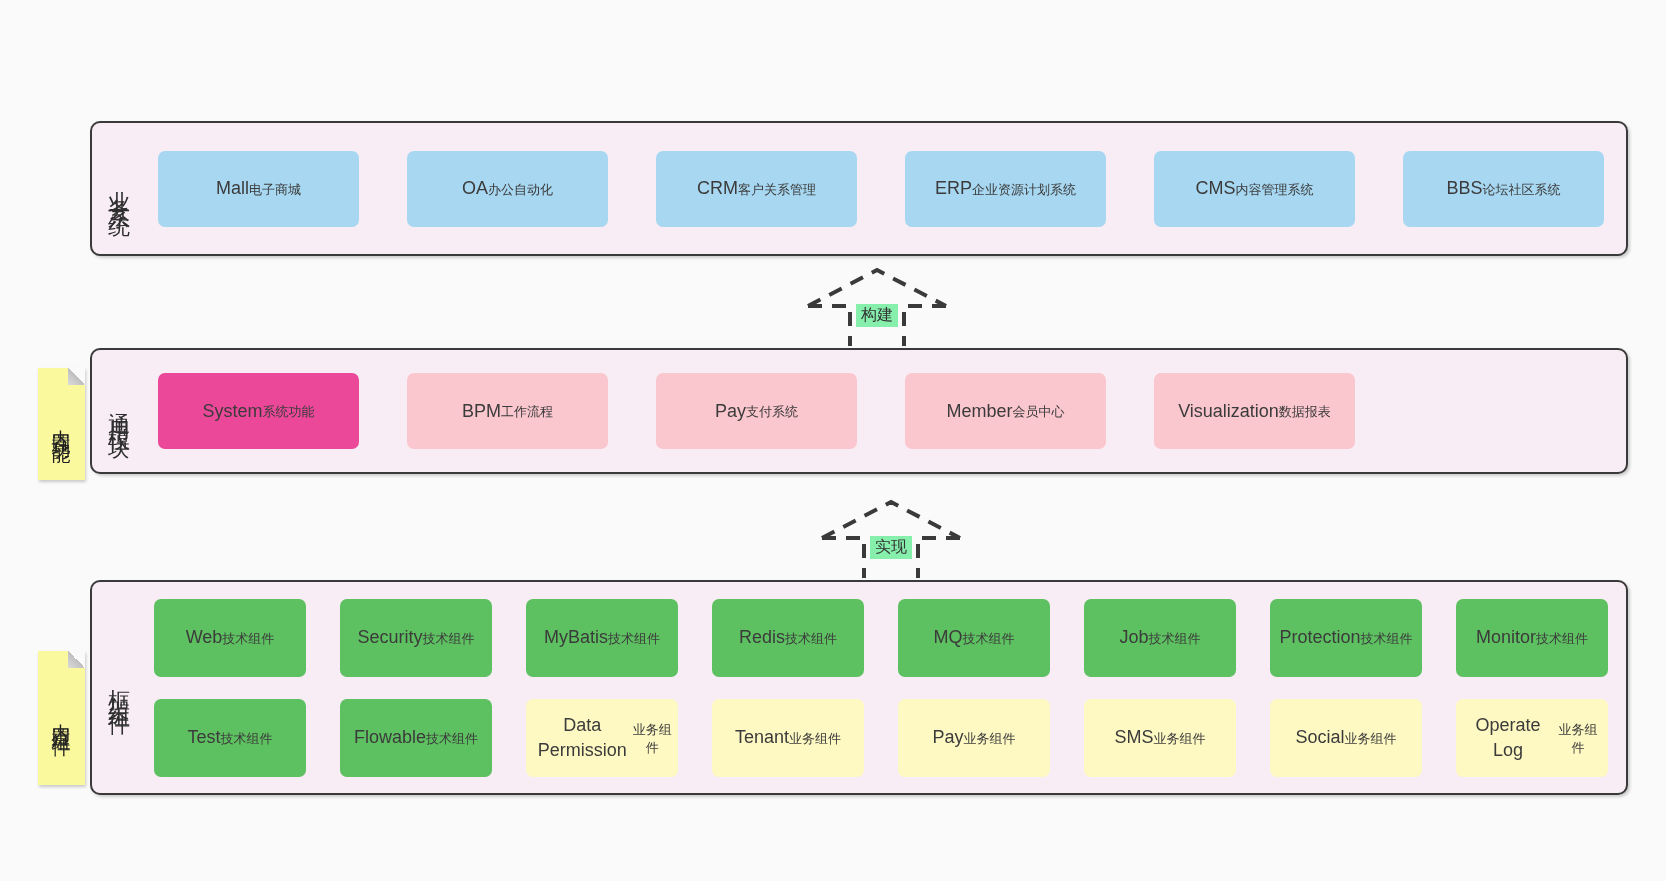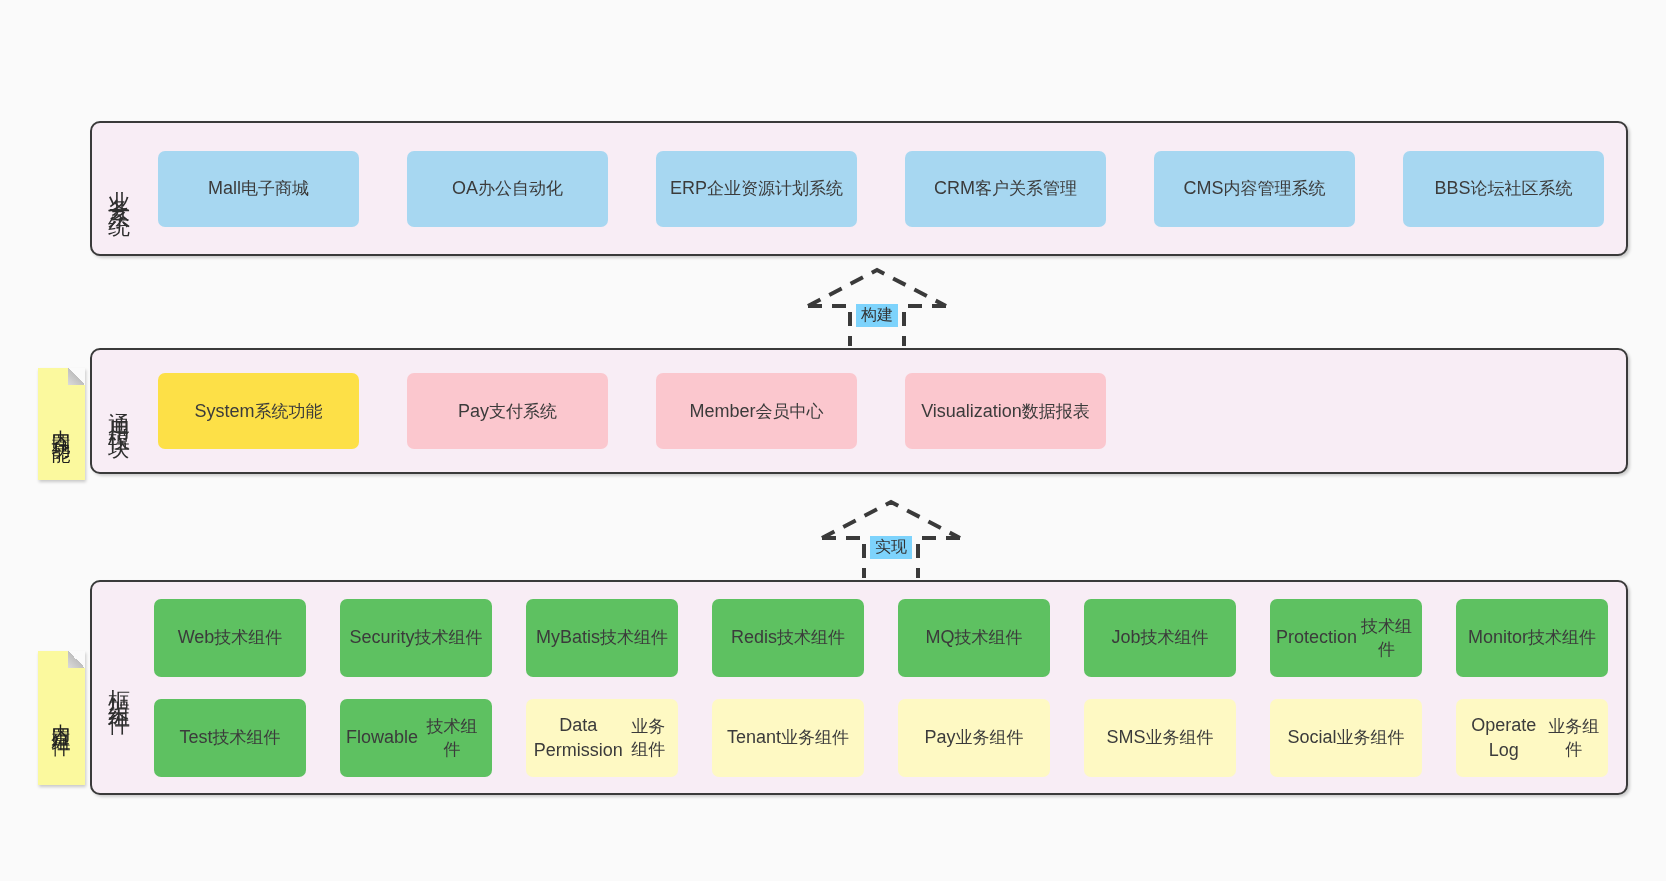--- a/index.html
+++ b/index.html
@@ -28,38 +28,38 @@
   .grid6 { grid-template-columns:repeat(6,1fr); column-gap:48px; padding:0 22px; }
   .grid8 { grid-template-columns:repeat(8,1fr); column-gap:34px; row-gap:22px; padding:0 18px; }
   
   .box {
     border-radius:7px; min-height:76px; padding:4px 6px; box-sizing:border-box;
     display:flex; flex-direction:row; align-items:center; justify-content:center;
     text-align:center;
   }
   .band3 .box { min-height:78px; }
   .box-name { font-size:18px; line-height:1.35; }
-  .box-desc { font-size:17px; line-height:1.35; margin-top:2px; }
+  .box-desc { font-size:13px; line-height:1.35; margin-top:2px; }
   .blue  { background:#a7d7f1; }
-  .red   { background:#fde047; }
+  .red   { background:#ec4899; }
   .pink  { background:#fbc7ce; }
   .green { background:#5ec161;align-items:center; }
   .lightgreen { background:#fef9c3; }
   
   .arrow { position:absolute; width:150px; height:80px; }
   .arrow1 { left:802px; top:266px; }
   .arrow2 { left:816px; top:498px; }
   .arrow svg { display:block; width:150px; height:80px; }
   .arrow path {
     fill:none; stroke:#3a3a3a; stroke-width:4;
     stroke-dasharray:14 10;
   }
   .arrow-label {
     position:absolute; left:50%; top:38px; transform:translateX(-50%);
-    background:#7dd3fc; padding:1px 5px;
+    background:#86efac; padding:1px 5px;
     font-size:16px; color:#333; white-space:nowrap;
   }
   
   .note {
     position:absolute; left:38px; width:47px; box-sizing:border-box;
     background:#fbf99e; box-shadow:1px 2px 3px rgba(0,0,0,0.2);
     display:flex; align-items:center; justify-content:center;
   }
   .note1 { top:368px; height:112px; }
   .note2 { top:651px; height:134px; }
@@ -82,26 +82,26 @@
     <div class="box-grid grid6">
       <div class="box blue">
         <div class="box-name">Mall</div>
         <div class="box-desc">电子商城</div>
       </div>
       <div class="box blue">
         <div class="box-name">OA</div>
         <div class="box-desc">办公自动化</div>
       </div>
       <div class="box blue">
+        <div class="box-name">CRM</div>
+        <div class="box-desc">客户关系管理</div>
+      </div>
+      <div class="box blue">
         <div class="box-name">ERP</div>
         <div class="box-desc">企业资源计划系统</div>
-      </div>
-      <div class="box blue">
-        <div class="box-name">CRM</div>
-        <div class="box-desc">客户关系管理</div>
       </div>
       <div class="box blue">
         <div class="box-name">CMS</div>
         <div class="box-desc">内容管理系统</div>
       </div>
       <div class="box blue">
         <div class="box-name">BBS</div>
         <div class="box-desc">论坛社区系统</div>
       </div>
     </div>
@@ -115,20 +115,24 @@
   </div>
 
   <section class="band band2">
     <div class="band-label">通用模块</div>
     <div class="box-grid grid6">
       <div class="box red">
         <div class="box-name">System</div>
         <div class="box-desc">系统功能</div>
       </div>
       <div class="box pink">
+        <div class="box-name">BPM</div>
+        <div class="box-desc">工作流程</div>
+      </div>
+      <div class="box pink">
         <div class="box-name">Pay</div>
         <div class="box-desc">支付系统</div>
       </div>
       <div class="box pink">
         <div class="box-name">Member</div>
         <div class="box-desc">会员中心</div>
       </div>
       <div class="box pink">
         <div class="box-name">Visualization</div>
         <div class="box-desc">数据报表</div>

